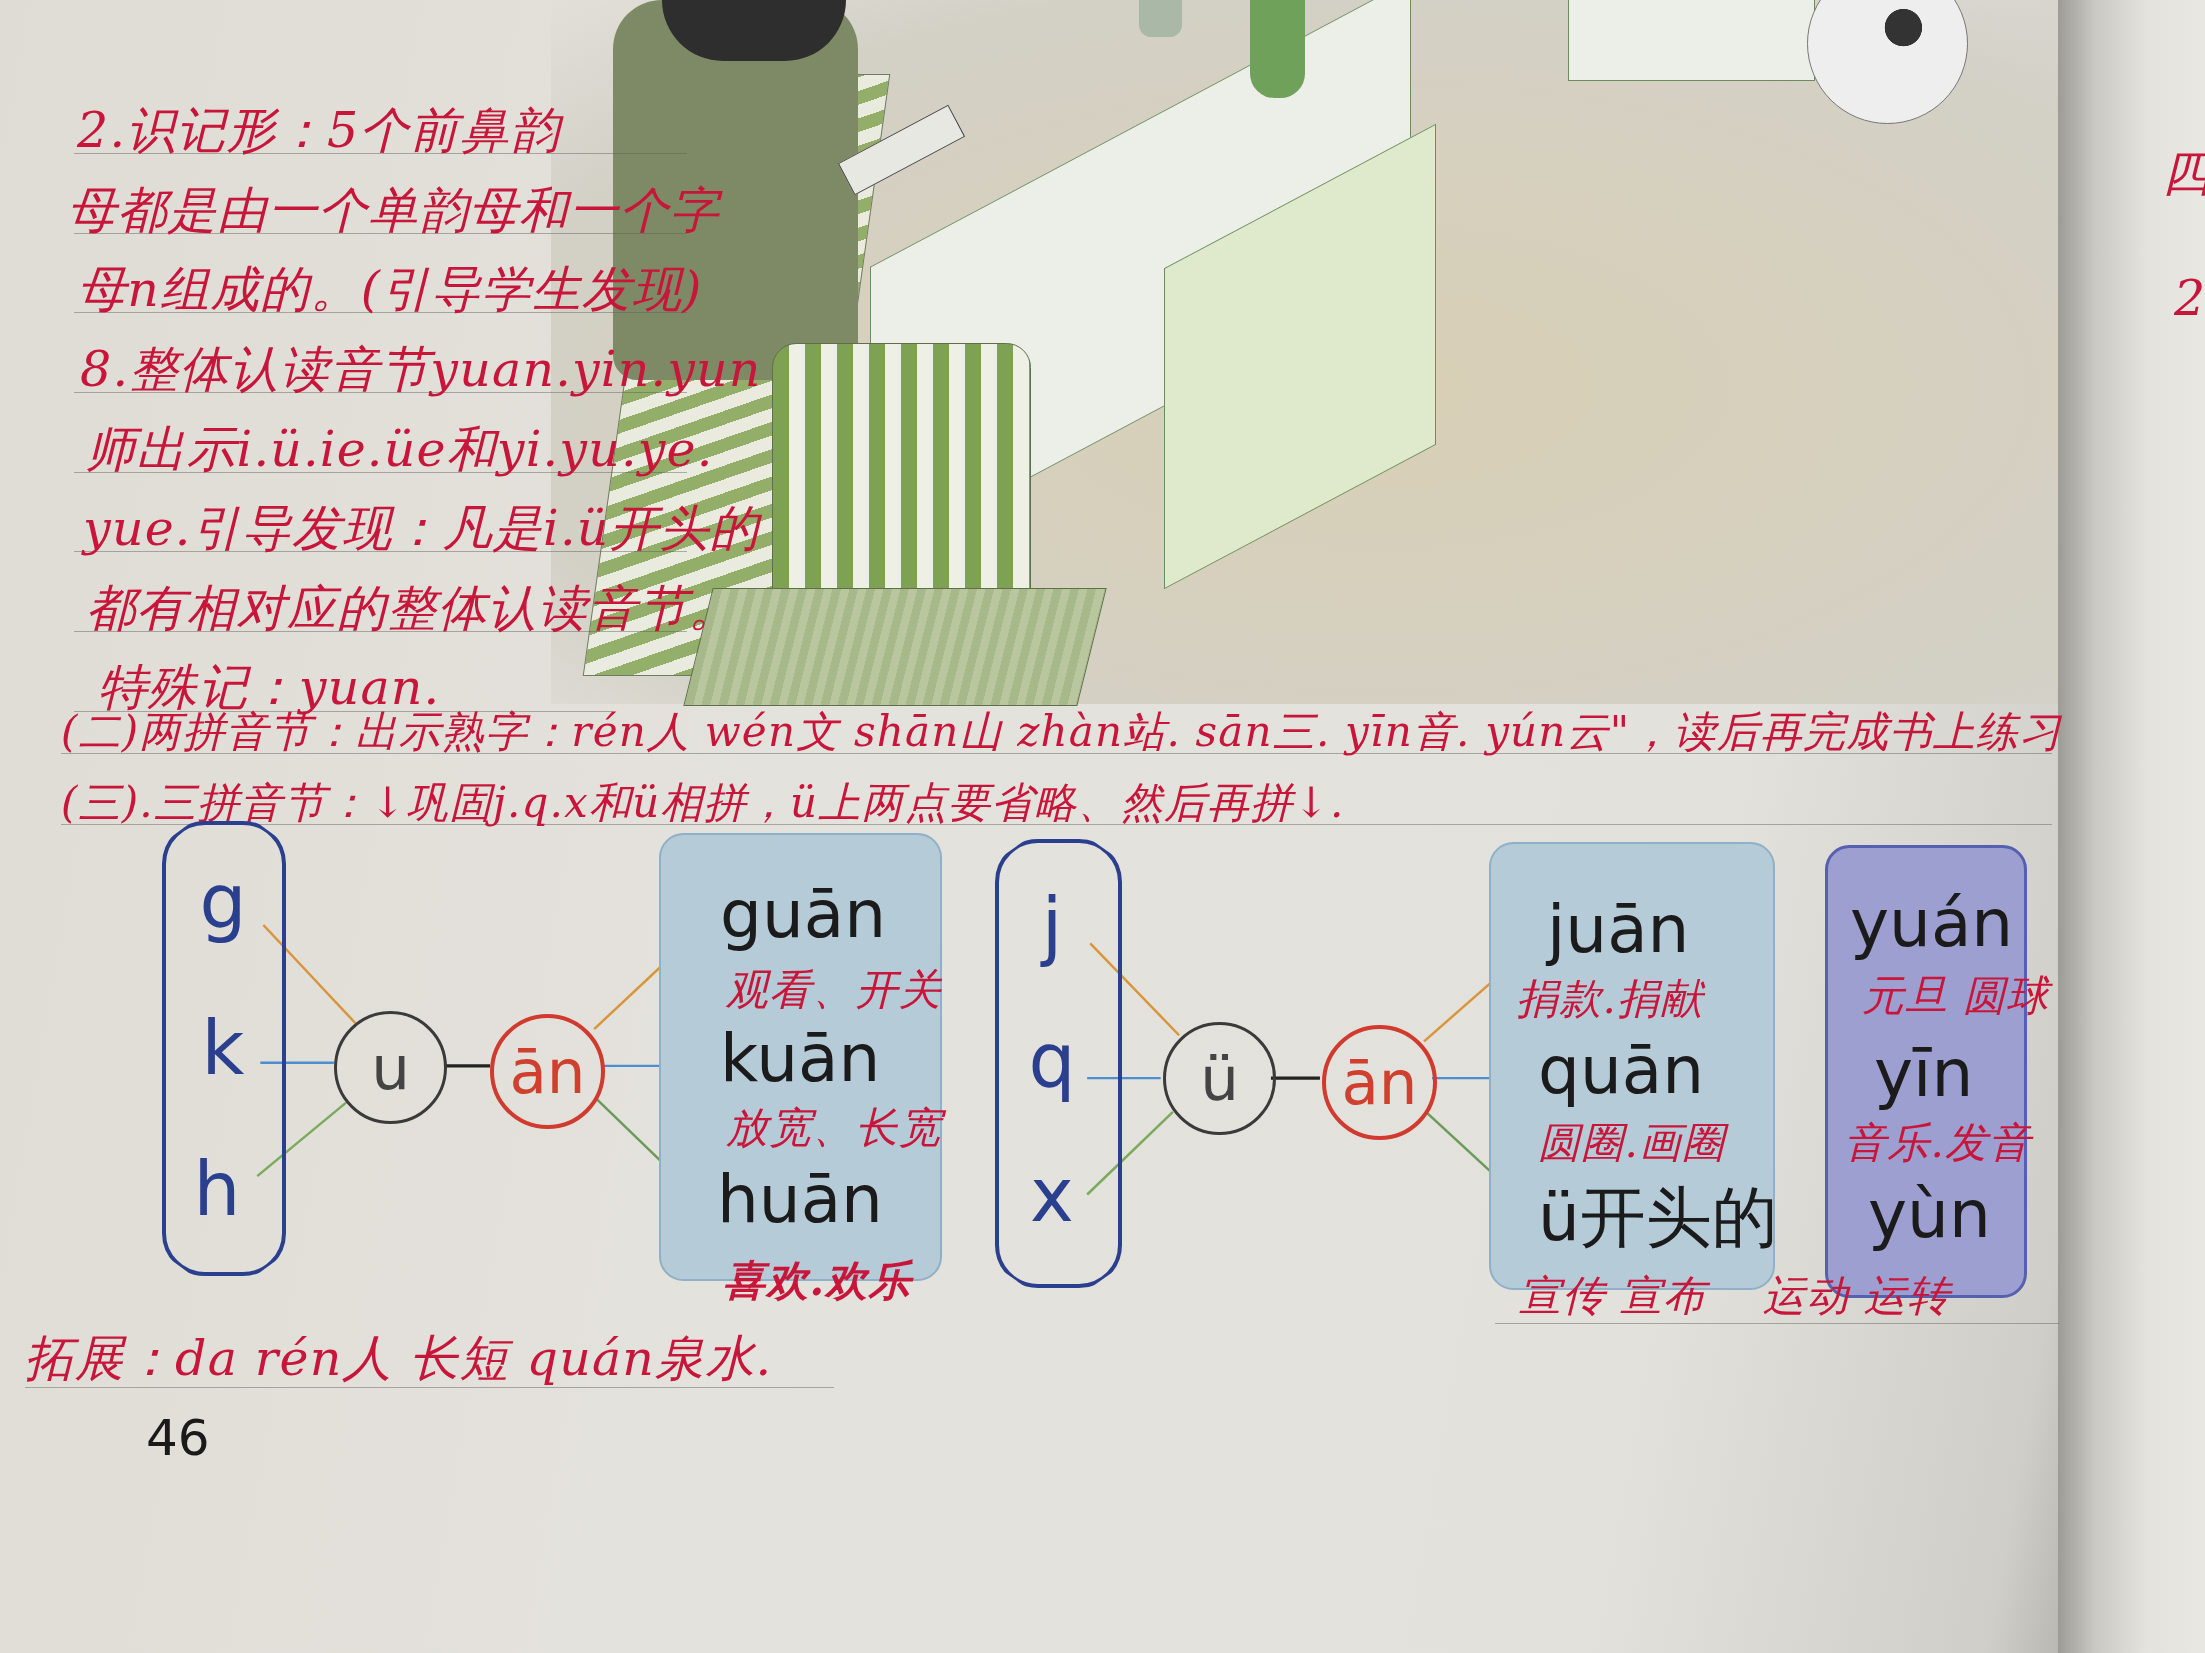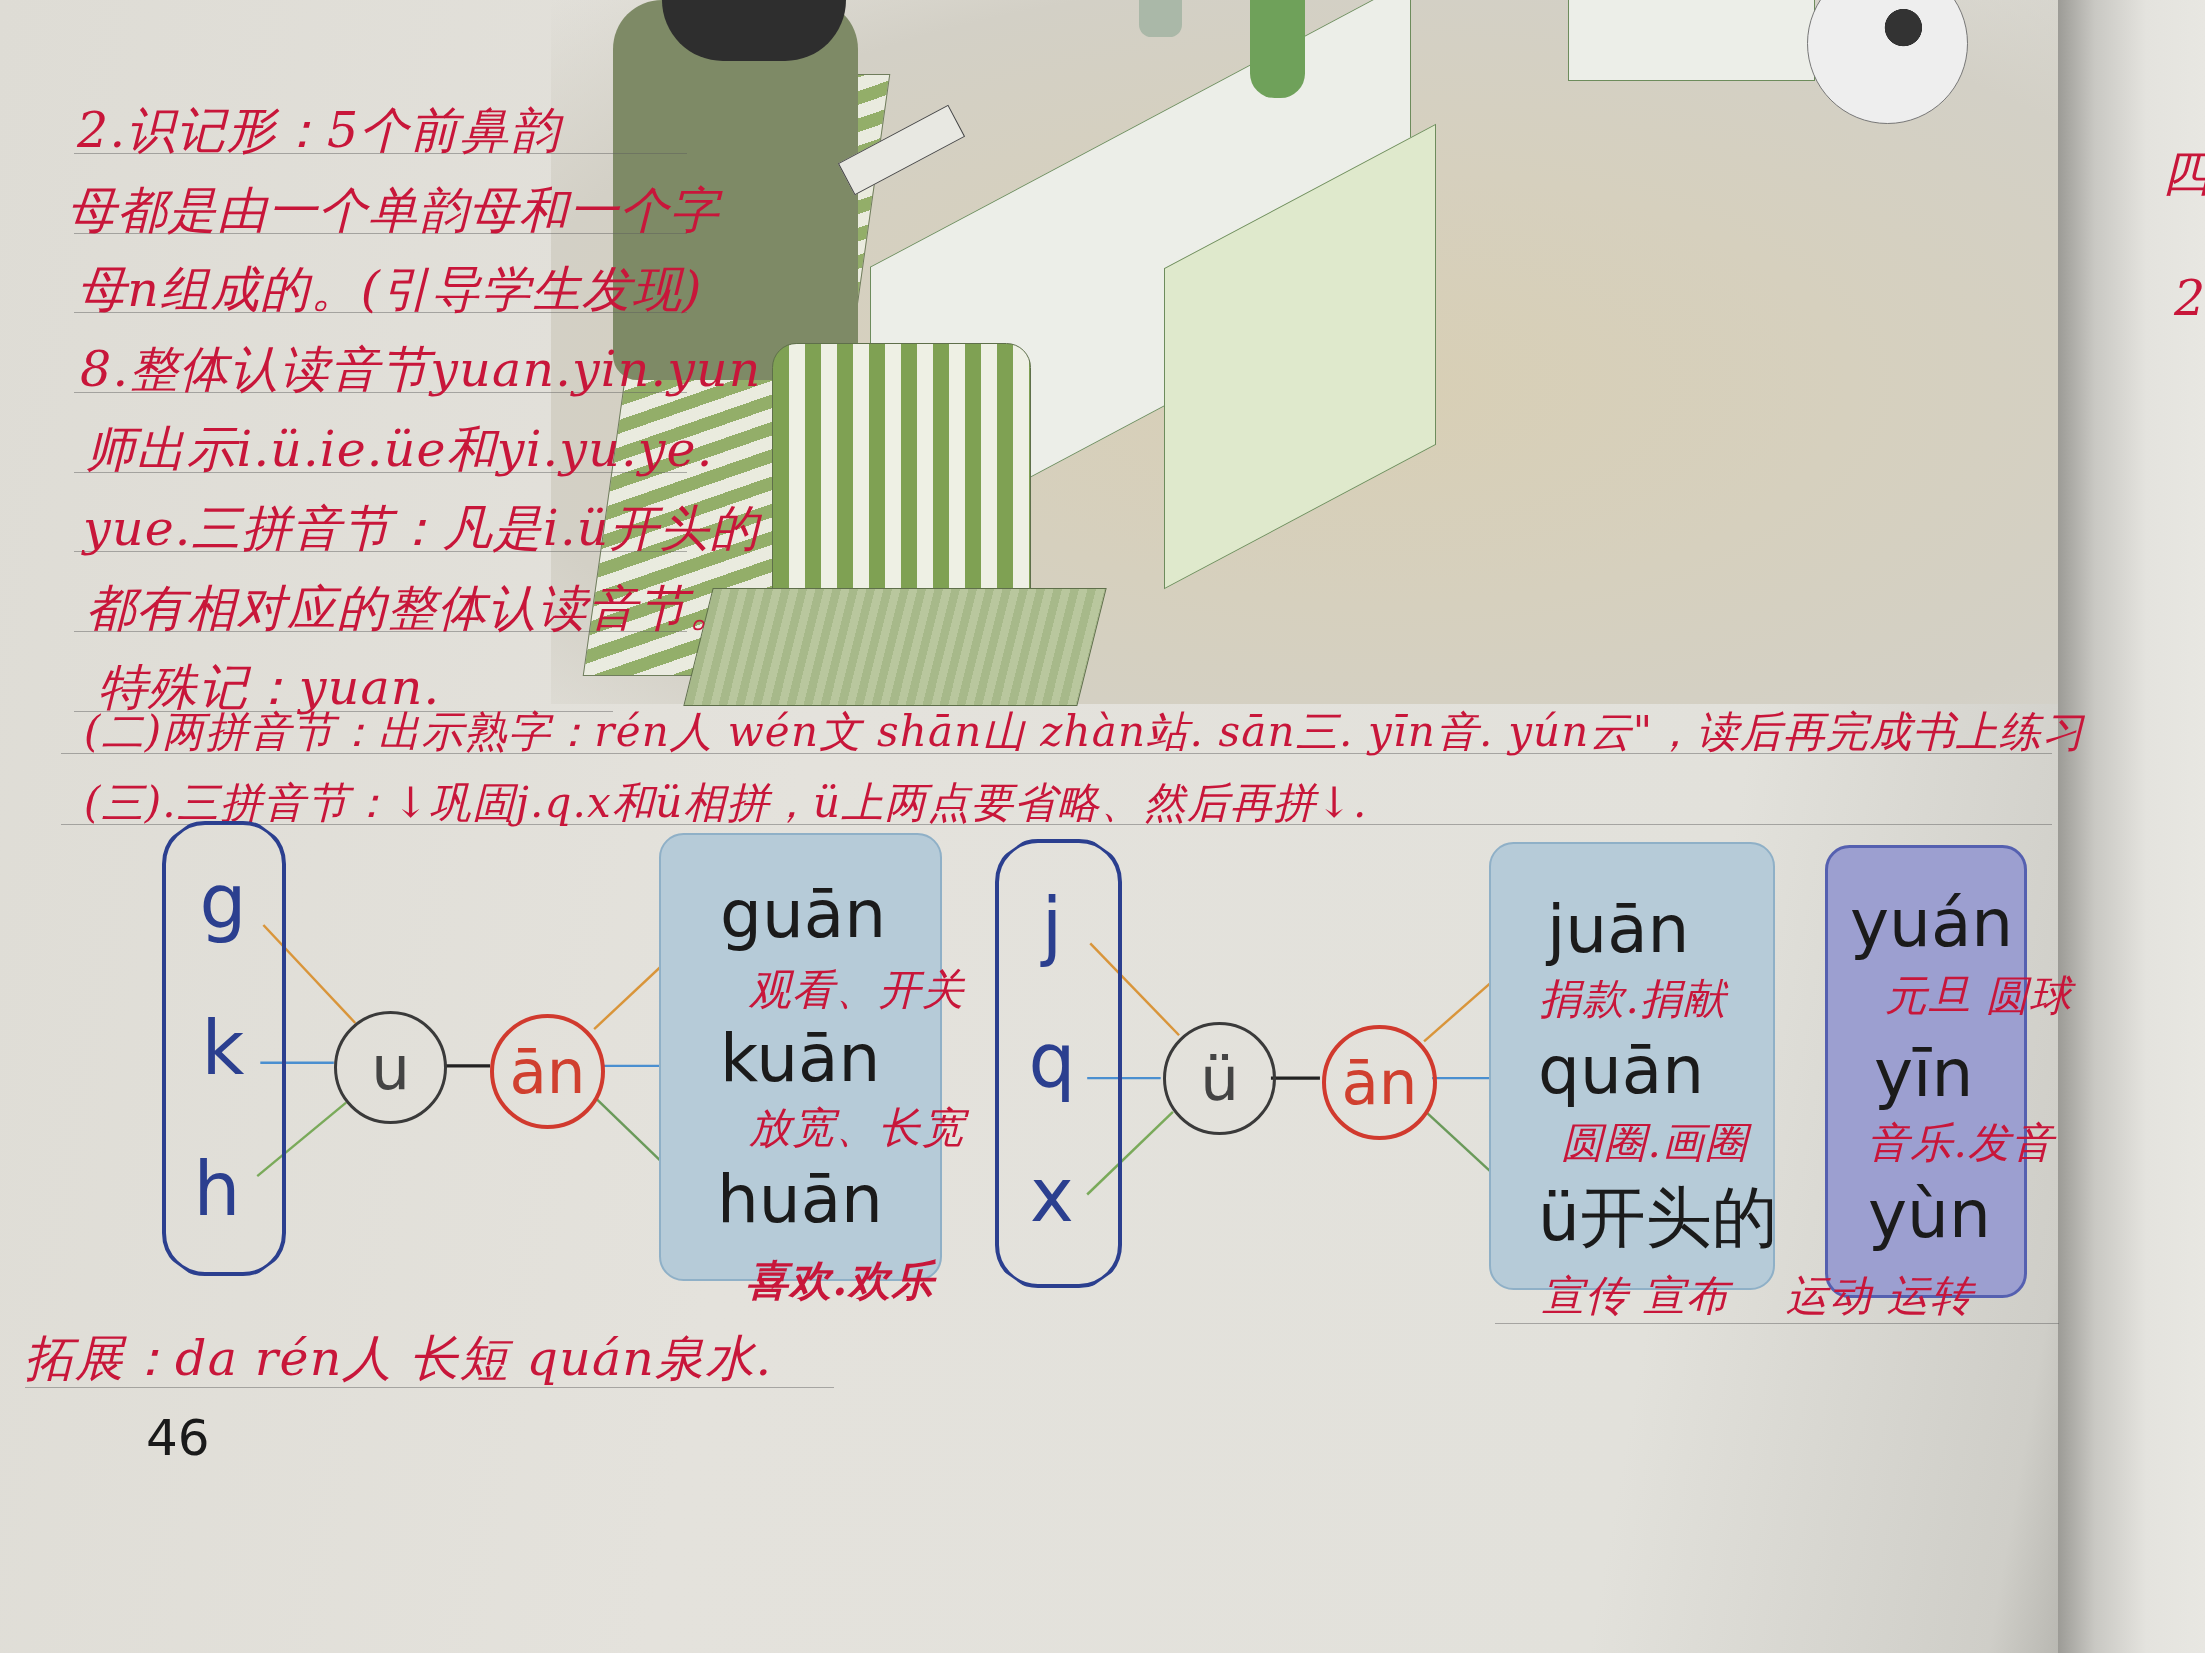--- a/index.html
+++ b/index.html
@@ -66,21 +66,21 @@
   
   .rule { position: absolute; height: 1.2px; background: rgba(90,90,90,.45); }
 
   
   .hw {
     position: absolute; color: #c8163a; white-space: nowrap;
     font-family: "DejaVu Serif", serif; font-style: italic;
     letter-spacing: 1.2px;
   }
   .hw.l { font-size: 49px; }
-  .hw.m { font-size: 42px; margin-left: 23px; }
+  .hw.m { font-size: 42px; }
 
   
   .consonant-box {
     position: absolute; border: 4.3px solid #2b3f8f; border-radius: 43px;
     background: transparent;
     clip-path: polygon(25% 0, 75% 0, 100% 5%, 100% 95%, 75% 100%, 25% 100%, 0 95%, 0 5%);
   }
   .consonant {
     position: absolute; color: #2b3f8f; font-family: "DejaVu Sans", sans-serif; font-size: 74px;
     width: 116px; text-align: center;
@@ -142,21 +142,21 @@
 <div class="rule" style="left:61px; top:753px; width:1991px;"></div>
 <div class="rule" style="left:61px; top:824px; width:1991px;"></div>
 <div class="rule" style="left:24.5px; top:1387px; width:809px;"></div>
 <div class="rule" style="left:1495px; top:1323px; width:564px;"></div>
 
 <div class="hw l" style="left:77px; top:98px;">2.识记形：5个前鼻韵</div>
 <div class="hw l" style="left:67px; top:178px;">母都是由一个单韵母和一个字</div>
 <div class="hw l" style="left:77px; top:257px;">母n组成的。(引导学生发现)</div>
 <div class="hw l" style="left:80px; top:337px;">8.整体认读音节yuan.yin.yun</div>
 <div class="hw l" style="left:86px; top:417px;">师出示i.ü.ie.üe和yi.yu.ye.</div>
-<div class="hw l" style="left:83px; top:496px;">yue.三拼音节：凡是i.ü开头的</div>
+<div class="hw l" style="left:83px; top:496px;">yue.引导发现：凡是i.ü开头的</div>
 <div class="hw l" style="left:86px; top:576px;">都有相对应的整体认读音节。</div>
 <div class="hw l" style="left:98px; top:655px;">特殊记：yuan.</div>
 
 <div class="hw m" style="left:61px; top:704px;">(二)两拼音节：出示熟字：rén人  wén文 shān山 zhàn站. sān三. yīn音. yún云"，读后再完成书上练习</div>
 <div class="hw m" style="left:61px; top:775px;">(三).三拼音节：↓巩固j.q.x和ü相拼，ü上两点要省略、然后再拼↓.</div>
 
 <svg class="lines" width="2205" height="1654" viewBox="0 0 3600 2700">
 
   <line x1="430" y1="1510" x2="580" y2="1670" stroke="#d9953a" stroke-width="4"></line>
   <line x1="425" y1="1735" x2="545" y2="1735" stroke="#4a8fd0" stroke-width="4"></line>

